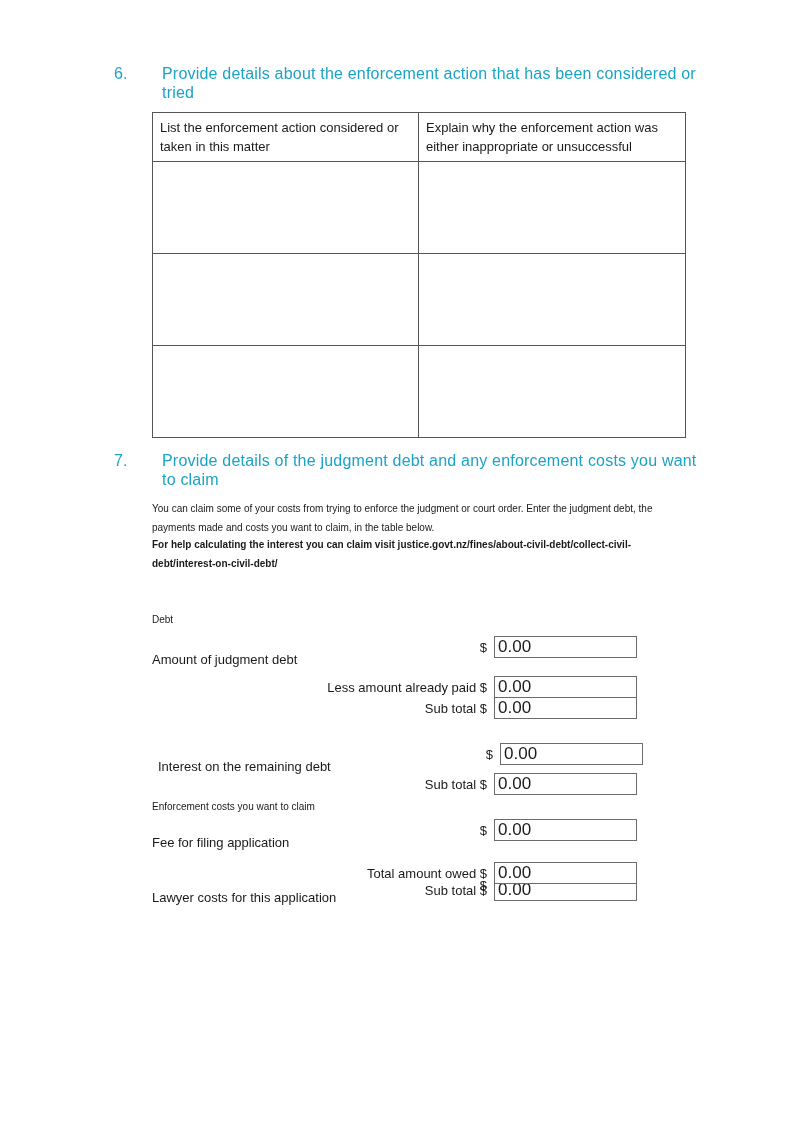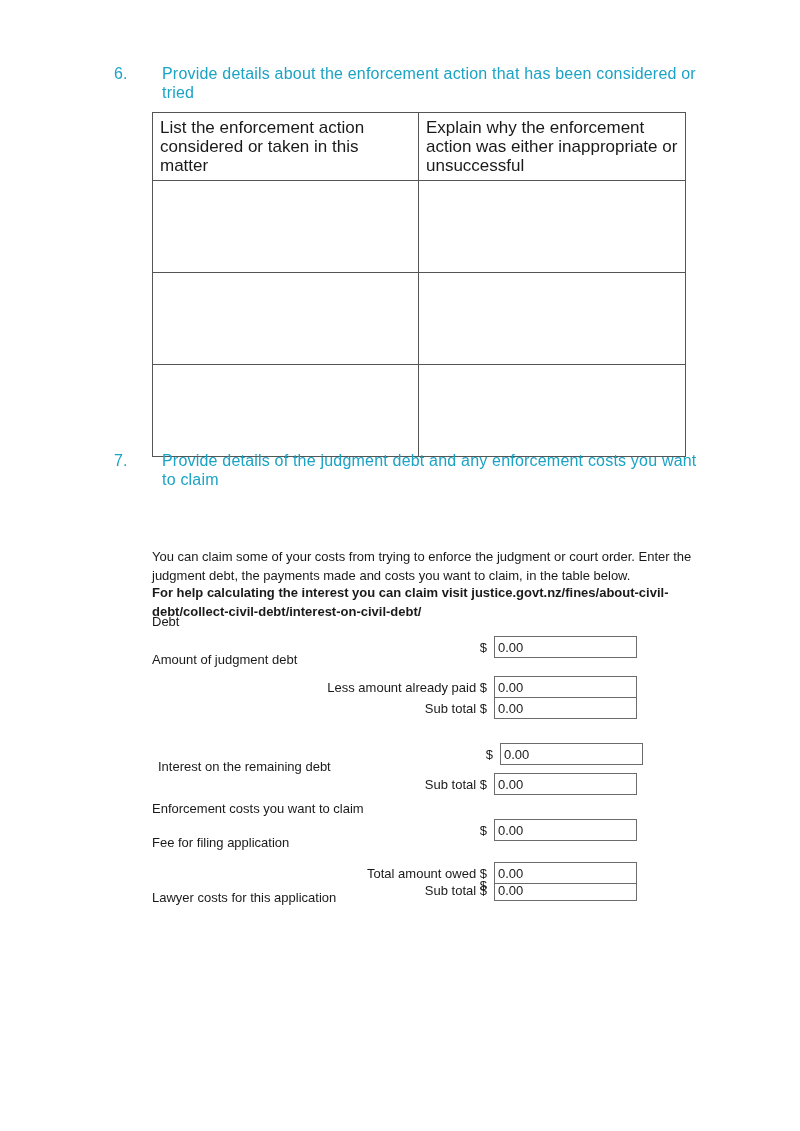--- a/index.html
+++ b/index.html
@@ -3,31 +3,31 @@
   <meta charset="utf-8">
   <style>
     html, body { margin: 0; padding: 0; background: #ffffff; }
     body { width: 800px; height: 1131px; position: relative; overflow: hidden;
            font-family: "Liberation Sans", sans-serif; color: #1a1a1a; }
     .heading { position: absolute; left: 114px; color: #1ba3c6; font-size: 16px; line-height: 19px; letter-spacing: 0.2px; }
     .heading .num { position: absolute; left: 0; top: 0; width: 38px; }
     .heading .txt { position: absolute; left: 48px; top: 0; width: 560px; }
     table.enf { position: absolute; left: 152px; top: 112px; width: 534px; border-collapse: collapse; }
     table.enf td, table.enf th { border: 1px solid #555; vertical-align: top; text-align: left;
-      font-weight: normal; font-size: 17px; line-height: 19px; padding: 5px 7px; }
+      font-weight: normal; font-size: 13px; line-height: 19px; padding: 5px 7px; }
     table.enf th { height: 34px; }
     table.enf td { height: 81px; }
     table.enf .c1 { width: 251px; }
-    .para { position: absolute; left: 152px; width: 540px; font-size: 13px; line-height: 19px; margin-top: 48px; }
+    .para { position: absolute; left: 152px; width: 540px; font-size: 10px; line-height: 19px; }
     .row { position: absolute; left: 152px; width: 486px; height: 24px; font-size: 13px; }
     .row .lbl { position: absolute; left: 0; top: 16px; }
     .row .rlbl { position: absolute; right: 151px; top: 4px; white-space: nowrap; }
     .row .inp { position: absolute; left: 342px; top: 0; width: 143px; height: 22px; border: 1px solid #6b6b6b;
-      font-family: "Liberation Sans", sans-serif; font-size: 13px; padding: 0 0 0 3px; box-sizing: border-box; background: #fff; color: #1a1a1a; }
-    .sublabel { position: absolute; left: 152px; font-size: 13px; }
+      font-family: "Liberation Sans", sans-serif; font-size: 17px; padding: 0 0 0 3px; box-sizing: border-box; background: #fff; color: #1a1a1a; }
+    .sublabel { position: absolute; left: 152px; font-size: 10px; }
   </style>
 </head>
 <body>
 
 <div class="heading" style="top:64px;">
   <span class="num">6.</span>
   <span class="txt">Provide details about the enforcement action that has been considered or tried</span>
 </div>
 
 <table class="enf">

